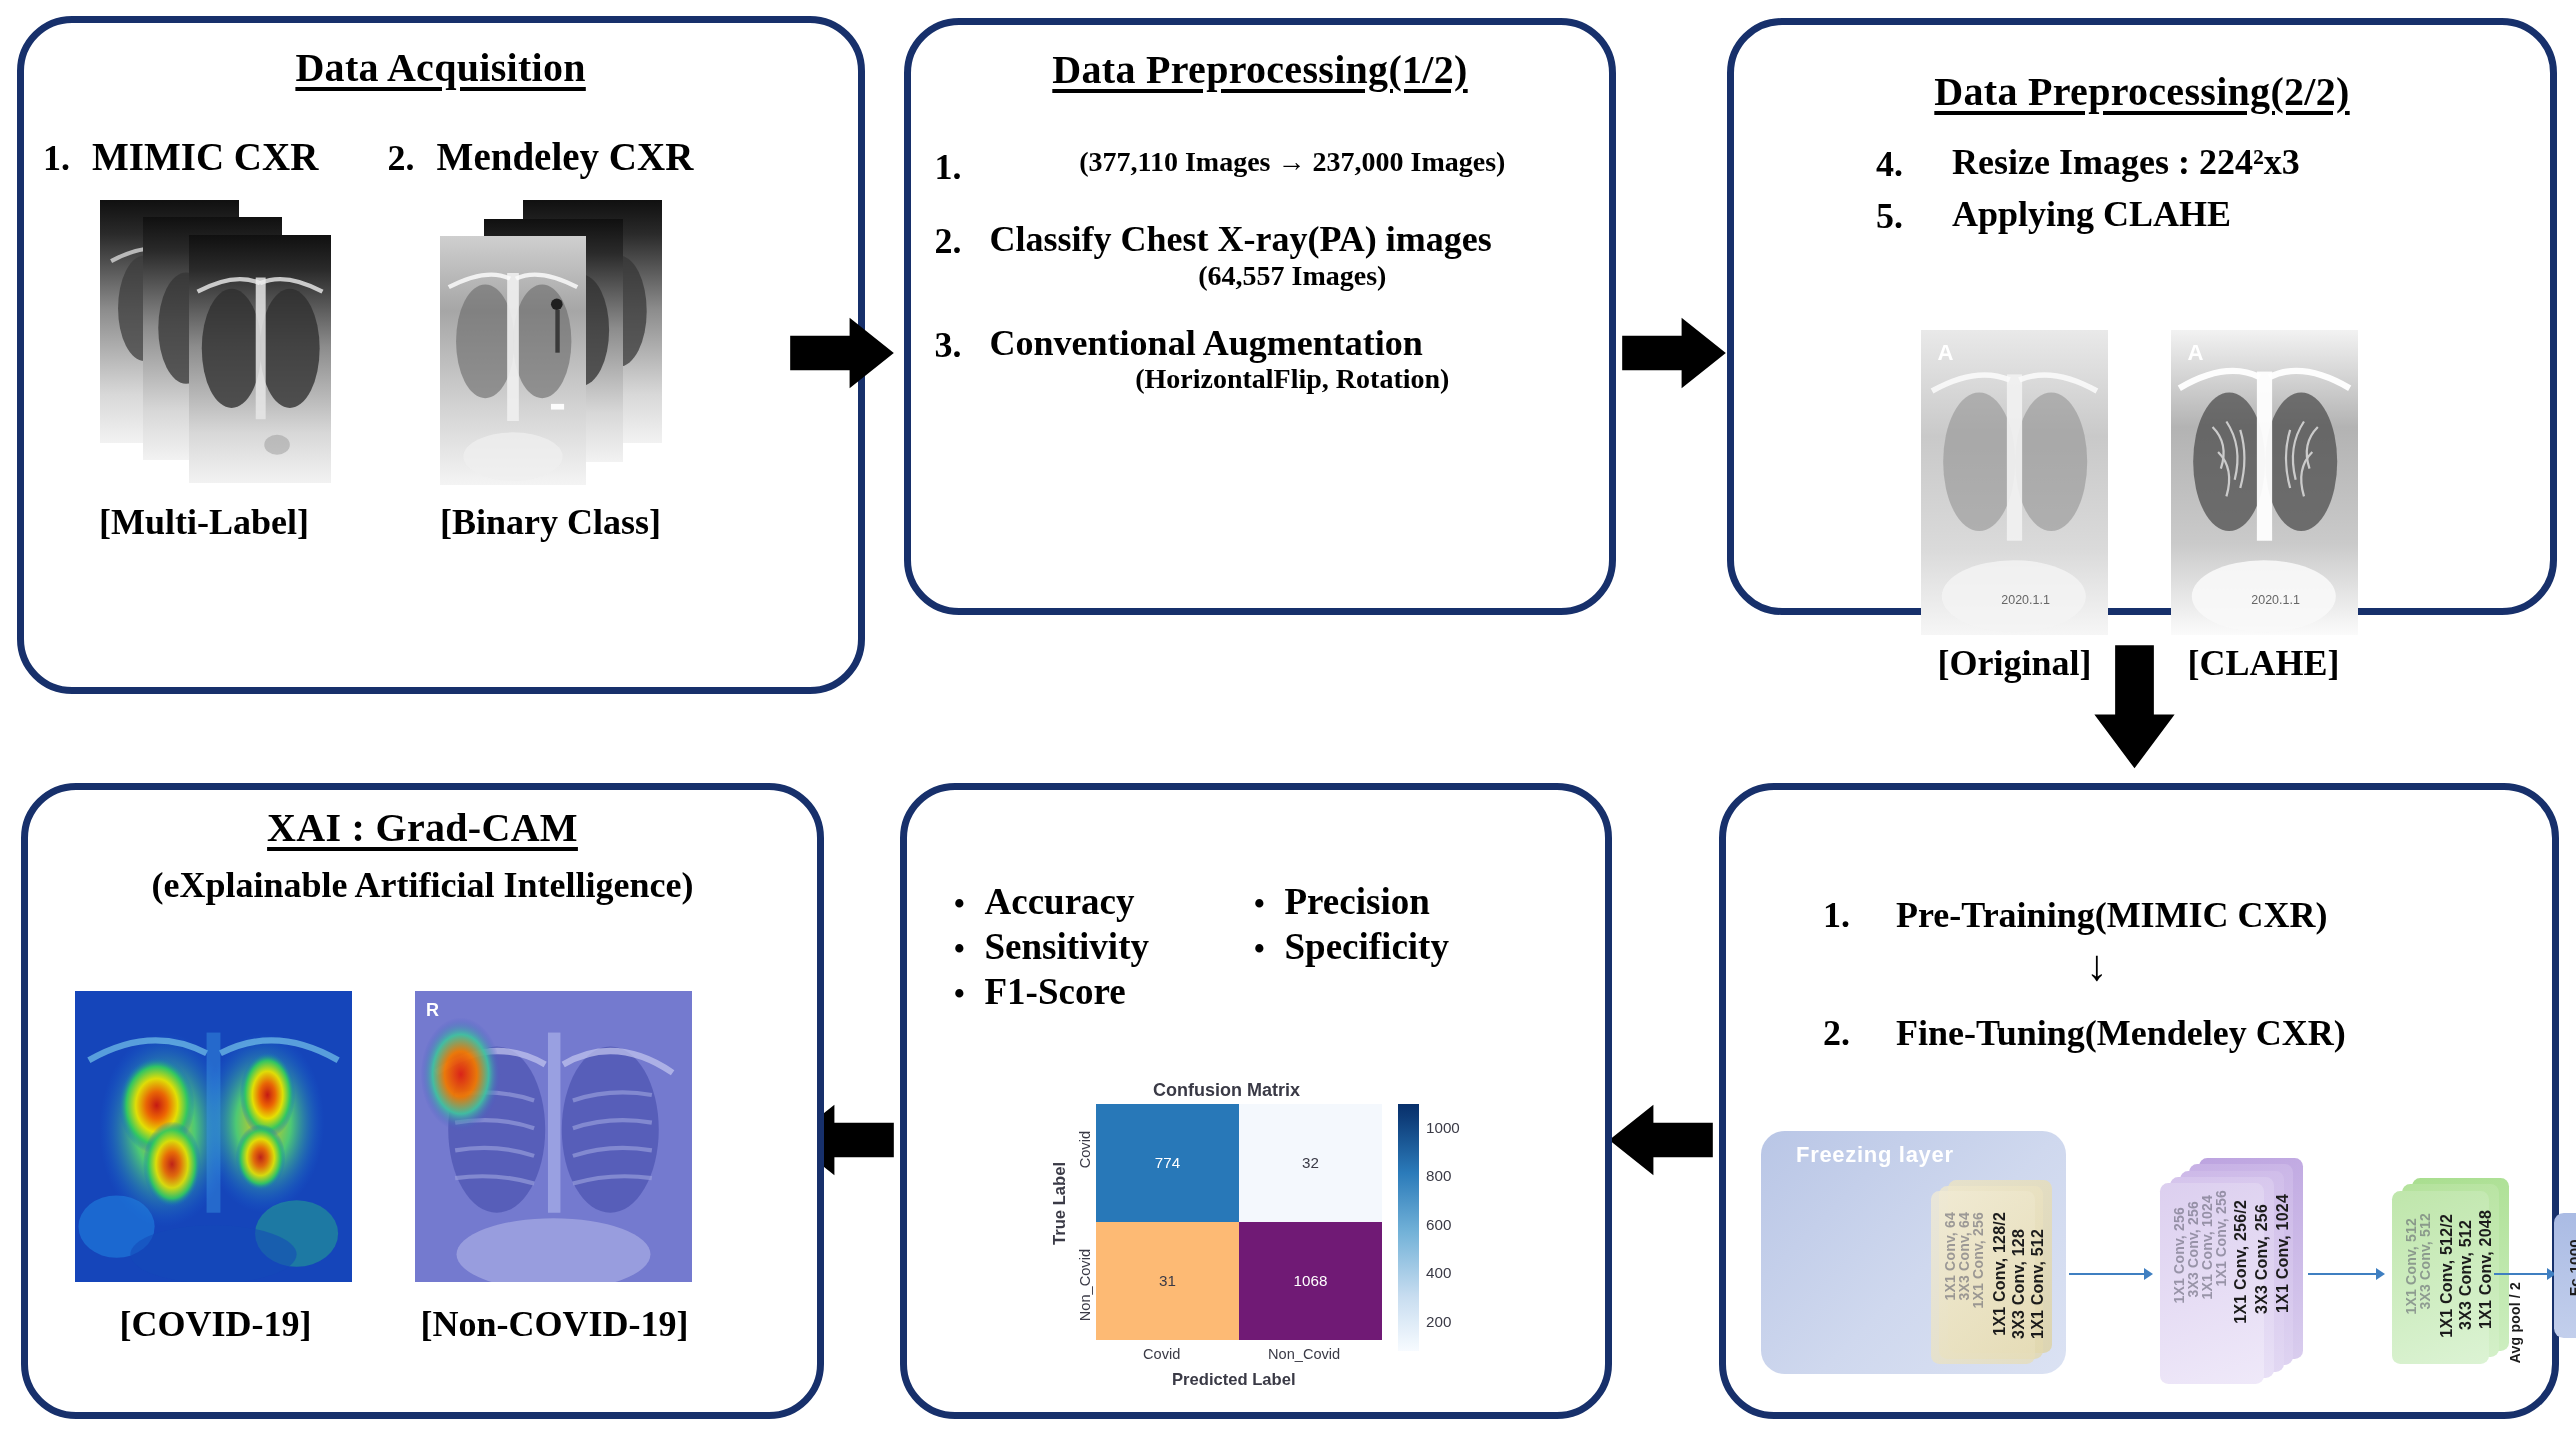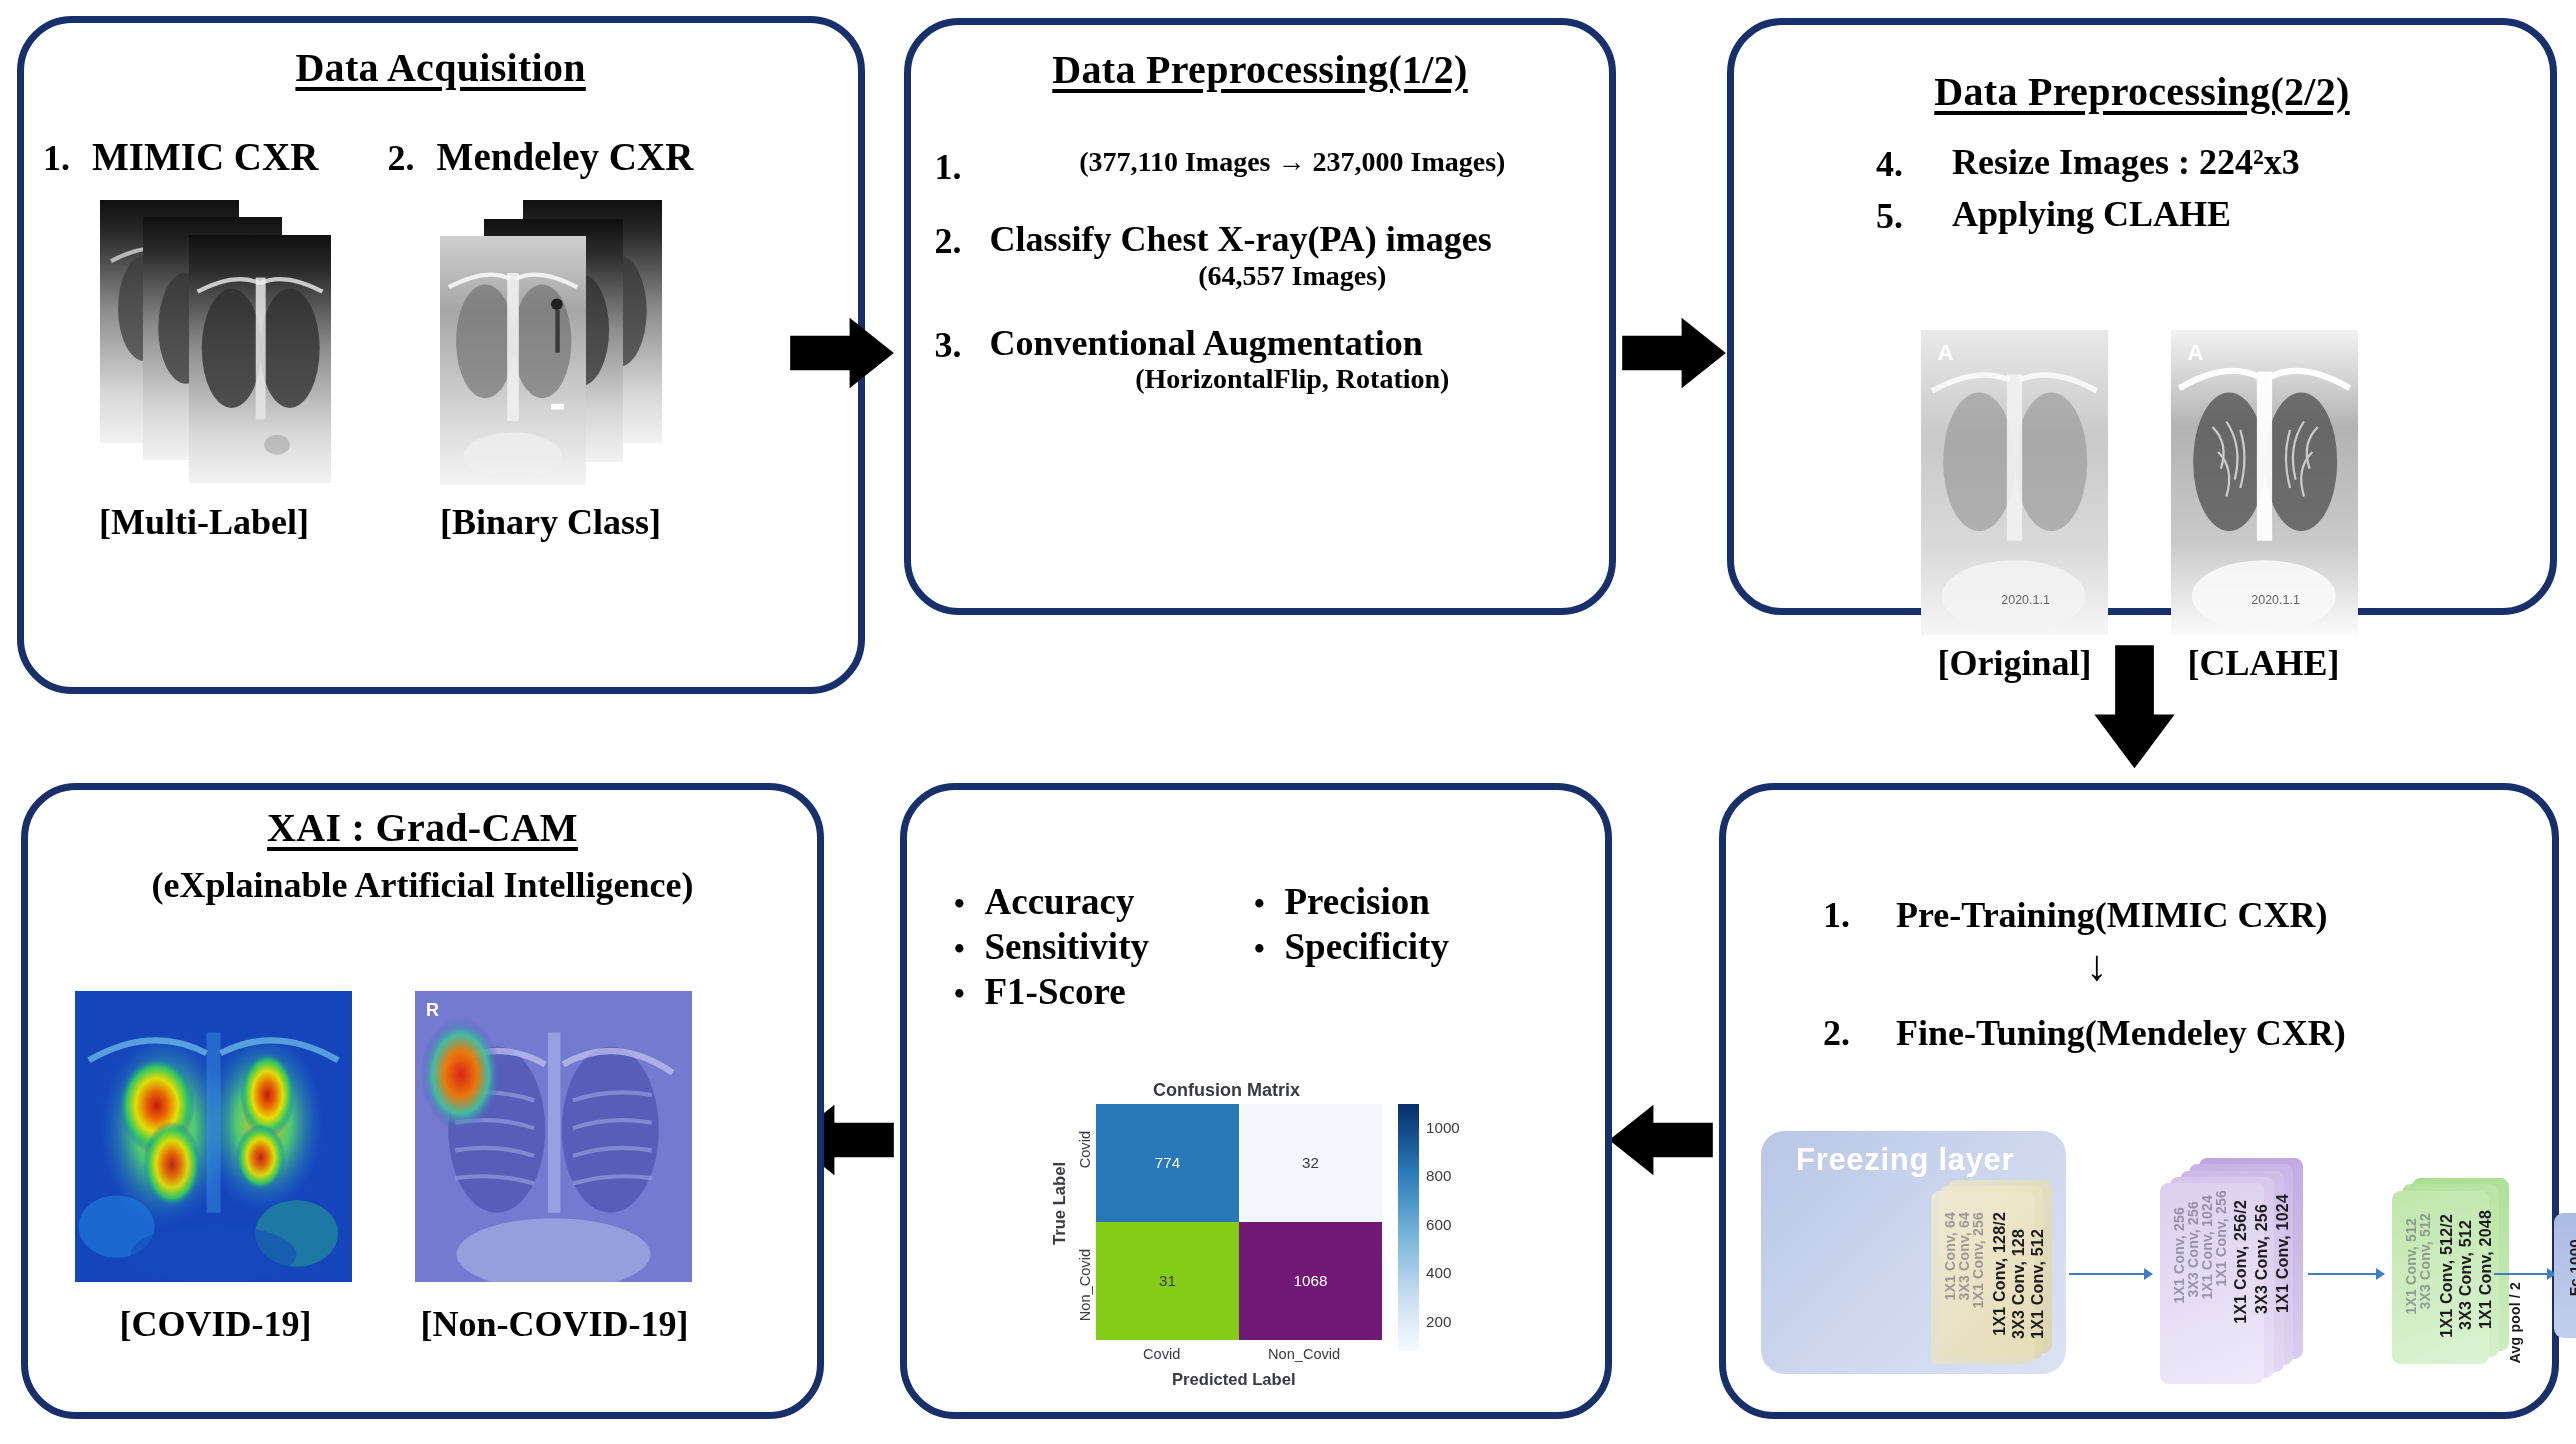--- a/index.html
+++ b/index.html
@@ -41,21 +41,21 @@
   
   .xr{position:absolute;background:#1a1a1a;overflow:hidden;}
   .xr .lung{position:absolute;left:0;top:0;width:100%;height:100%;}
 
   
   .cnn{position:absolute;}
   .freeze{position:absolute;border-radius:23.6px;
           background:linear-gradient(135deg,#b9c6e6 0%,#cfd8ee 55%,#dbe2f3 100%);}
   .freeze-label{position:absolute;color:#ffffff;font-weight:bold;
                 font-family:"Liberation Sans",sans-serif;
-                font-size:31px;letter-spacing:0.7px;}
+                font-size:22px;letter-spacing:0.7px;}
   .stack{position:absolute;}
   .card{position:absolute;border-radius:8.3px;}
   .vlab{position:absolute;writing-mode:vertical-rl;transform:rotate(180deg);
         font-family:"Liberation Sans",sans-serif;font-weight:bold;
         font-size:16px;color:#1c1c1c;white-space:nowrap;letter-spacing:0.2px;}
   .vlab.faint{color:#5a5a6a;opacity:.55;font-size:14px;}
   .cline{position:absolute;height:2.1px;background:#3f7fc1;}
   .ctip{position:absolute;width:0;height:0;
         border-top:6.2px solid transparent;border-bottom:6.2px solid transparent;
         border-left:9.7px solid #3f7fc1;}
@@ -433,21 +433,21 @@
 
       <div class="cm-title" style="left:42px;top:0px;width:277px;">Confusion Matrix</div>
 
       <div class="cm-grid" style="left:50px;top:23.6px;width:286px;height:236px;">
         <div class="cm-cell" style="background:#2878b8;color:#ffffff;">
           <span>774</span>
         </div>
         <div class="cm-cell" style="background:#f4f8fd;color:#3a3a46;">
           <span>32</span>
         </div>
-        <div class="cm-cell" style="background:#84cc16;color:#3a3a46;">
+        <div class="cm-cell" style="background:#fdba74;color:#3a3a46;">
           <span>31</span>
         </div>
         <div class="cm-cell" style="background:#701a75;color:#ffffff;align-items:center;">
           <span>1068</span>
         </div>
       </div>
 
       <div class="cm-tick vert" style="left:30.5px;top:51px;">Covid</div>
       <div class="cm-tick vert" style="left:30.5px;top:169px;">Non_Covid</div>
       <div class="cm-axis" style="left:4.2px;top:82px;writing-mode:vertical-rl;transform:rotate(180deg);">True Label</div>

